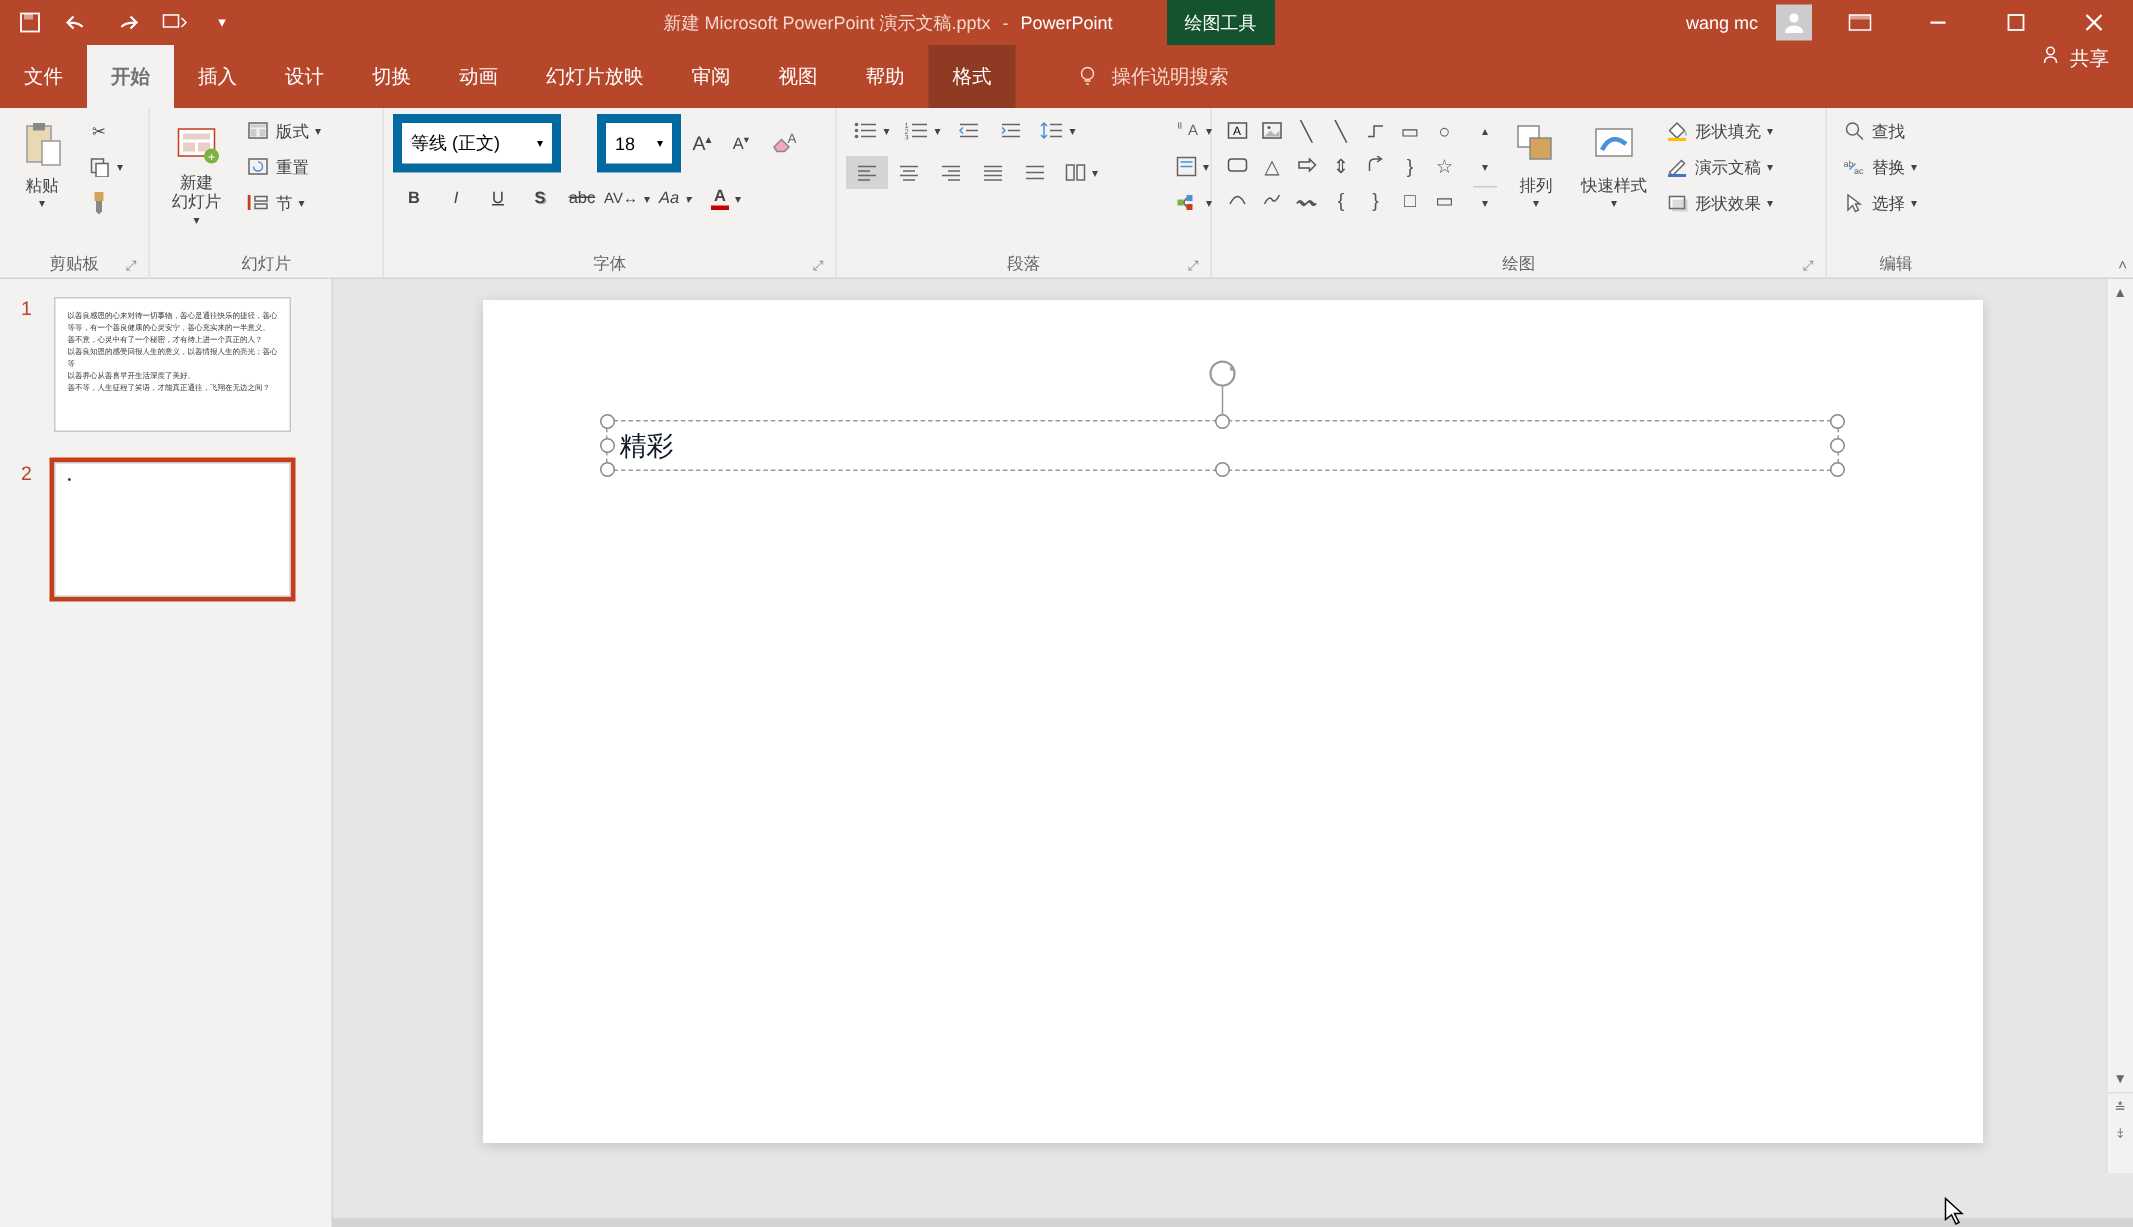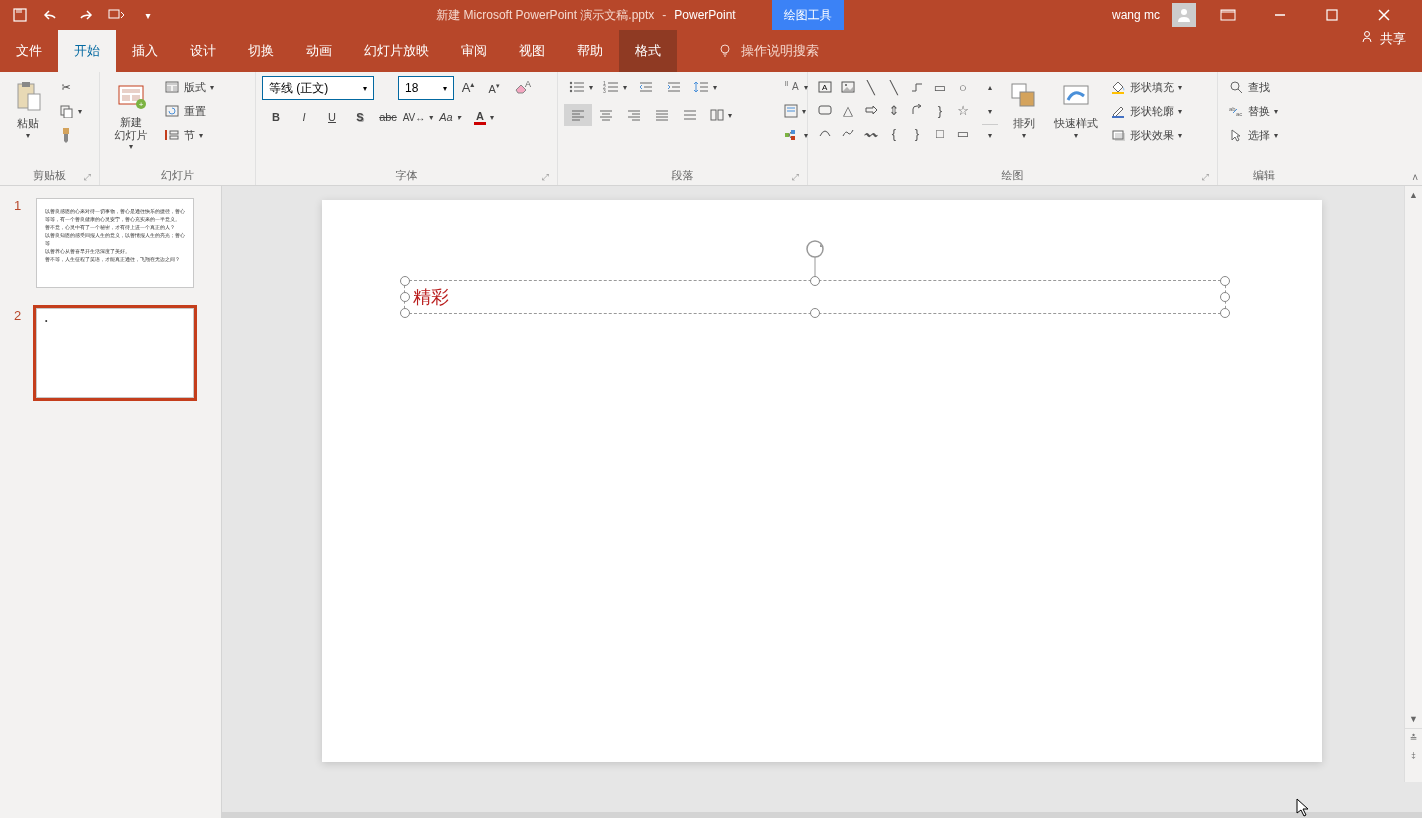--- a/index.html
+++ b/index.html
@@ -5,47 +5,47 @@
 * { margin: 0; padding: 0; box-sizing: border-box; font-family: "Microsoft YaHei", sans-serif; }
 body { width: 1422px; height: 818px; background: #e6e6e6; overflow: hidden; position: relative; }
 
 
 .titlebar { height: 30px; background: #b7472a; display: flex; align-items: center; color: #fff; font-size: 12px; }
 .qat { display: flex; align-items: center; gap: 12px; padding: 0 10px; }
 .qat-item { width: 20px; height: 20px; display: flex; align-items: center; justify-content: center; cursor: pointer; }
 .title-center { flex: 1; text-align: center; display: flex; align-items: center; justify-content: center; gap: 8px; }
 .title-text { color: #f5d9cf; }
 .title-app { color: #fff; }
-.context-tab { background: #3b82f6; padding: 0 12px; height: 30px; display: flex; align-items: center; }
-.title-right { display: flex; align-items: center; gap: 12px; padding-right: 18px; }
+.context-tab { background: #14532d; padding: 0 12px; height: 30px; display: flex; align-items: center; }
+.title-right { display: flex; align-items: center; gap: 12px; padding-right: 6px; }
 .win-btn { width: 40px; height: 30px; display: flex; align-items: center; justify-content: center; cursor: pointer; }
 
 
 .ribbon-tabs { height: 42px; background: #b7472a; display: flex; align-items: stretch; color: #fff; font-size: 13px; }
 .ribbon-tab { padding: 0 16px; display: flex; align-items: center; cursor: pointer; }
-.ribbon-tab.active { background: #f3f2f1; color: #0369a1; }
+.ribbon-tab.active { background: #f3f2f1; color: #737373; font-weight: bold; }
 .ribbon-tab.context { background: #8f3a23; }
 .tell-me { display: flex; align-items: center; gap: 8px; margin-left: 40px; color: #f5d9cf; }
 .ribbon-right { margin-left: auto; display: flex; align-items: flex-start; padding: 0 16px; gap: 6px; }
 
 
 .ribbon { height: 114px; background: #f3f2f1; border-bottom: 1px solid #d4d4d4; display: flex; position: relative; }
 .group { border-right: 1px solid #e1e1e1; display: flex; flex-direction: column; padding: 4px 6px 0; }
 .group-content { flex: 1; display: flex; align-items: flex-start; gap: 4px; }
 .group-label { text-align: center; font-size: 11px; color: #666; padding: 2px 0; position: relative; }
 .group-label .launcher { position: absolute; right: 2px; bottom: 2px; font-size: 9px; color: #888; cursor: pointer; }
 
 .big-btn { display: flex; flex-direction: column; align-items: center; justify-content: center; width: 44px; font-size: 11px; color: #444; cursor: pointer; padding: 4px 2px; }
 .big-btn .icon { width: 32px; height: 32px; margin-bottom: 4px; }
 .small-stack { display: flex; flex-direction: column; gap: 2px; }
 .small-btn { display: flex; align-items: center; gap: 4px; font-size: 11px; color: #444; cursor: pointer; padding: 2px 4px; height: 22px; }
 .small-icon { width: 16px; height: 16px; display: inline-flex; align-items: center; justify-content: center; }
 
 .font-row { display: flex; align-items: center; gap: 2px; }
-.font-combo { border: 1px solid #0369a1; background: #fff; height: 24px; display: flex; align-items: center; padding: 0 6px; font-size: 12px; cursor: pointer; }
+.font-combo { border: 6px solid #0369a1; background: #fff; height: 39px; display: flex; align-items: center; padding: 0 6px; font-size: 12px; cursor: pointer; }
 .btn-row { display: flex; gap: 0; }
 .btn-row .small-btn { width: 28px; justify-content: center; padding: 0; }
 
 .shapes-gallery { display: grid; grid-template-columns: repeat(7, 22px); grid-template-rows: repeat(3, 22px); gap: 1px; }
 .shape-cell { width: 22px; height: 22px; display: flex; align-items: center; justify-content: center; border: 1px solid transparent; cursor: pointer; color: #555; font-size: 13px; }
 
 .collapse-btn { position: absolute; right: 4px; bottom: 2px; cursor: pointer; font-size: 10px; color: #666; }
 
 
 .main { position: absolute; top: 186px; bottom: 0; left: 0; right: 0; display: flex; }
@@ -55,21 +55,21 @@
 .thumb { width: 158px; height: 90px; background: #fff; border: 1px solid #c8c8c8; position: relative; font-size: 5px; padding: 8px; color: #333; }
 .thumb.selected { outline: 3px solid #c43e1c; }
 
 .slide-area { flex: 1; background: #e6e6e6; display: flex; flex-direction: column; position: relative; }
 .slide-canvas { flex: 1; display: flex; align-items: flex-start; justify-content: center; padding: 14px 36px; position: relative; }
 .slide { width: 1000px; height: 562px; background: #fff; box-shadow: 0 2px 8px rgba(0,0,0,0.15); position: relative; }
 
 .text-box { position: absolute; left: 82px; top: 80px; width: 822px; height: 34px; border: 1px dashed #999; }
 .tb-handle { position: absolute; width: 10px; height: 10px; background: #fff; border: 1px solid #888; border-radius: 50%; }
 .tb-rotate { position: absolute; left: 50%; top: -44px; transform: translateX(-50%); width: 24px; height: 24px; color: #888; font-size: 18px; }
-.tb-text { padding: 4px 8px; font-size: 18px; color: #b91c1c; }
+.tb-text { padding: 4px 8px; font-size: 18px; color: #0f172a; }
 
 .scroll-v { position: absolute; right: 0; top: 0; bottom: 36px; width: 18px; background: #f3f2f1; border-left: 1px solid #ddd; }
 .scroll-arrow { height: 18px; display: flex; align-items: center; justify-content: center; font-size: 9px; color: #666; cursor: pointer; }
 
 .notes-sep { height: 6px; background: #d4d4d4; cursor: ns-resize; }
 .notes-pane { height: 36px; background: #fff; border-top: 1px solid #d4d4d4; padding: 6px 20px; font-size: 15px; color: #999; }
 
 svg { display: block; }
 </style>
 </head>
@@ -572,21 +572,21 @@
             <span>形状填充</span>
             <span style="font-size:8px;">▾</span>
           </div>
         <div class="small-btn">
             <span class="small-icon">
               <svg width="16" height="14" viewBox="0 0 16 14">
                 <path d="M3 11 L11 3 L13 5 L5 13 Z" fill="#fff" stroke="#666"></path>
                 <rect x="2" y="12" width="12" height="2" fill="#4472c4"></rect>
               </svg>
             </span>
-            <span>形状轮廓</span>
+            <span>演示文稿</span>
             <span style="font-size:8px;">▾</span>
           </div>
         <div class="small-btn">
             <span class="small-icon">
               <svg width="16" height="14" viewBox="0 0 16 14">
                 <rect x="3" y="3" width="10" height="8" fill="#fff" stroke="#666"></rect>
                 <rect x="5" y="5" width="10" height="8" fill="#888" opacity="0.3"></rect>
               </svg>
             </span>
             <span>形状效果</span>

